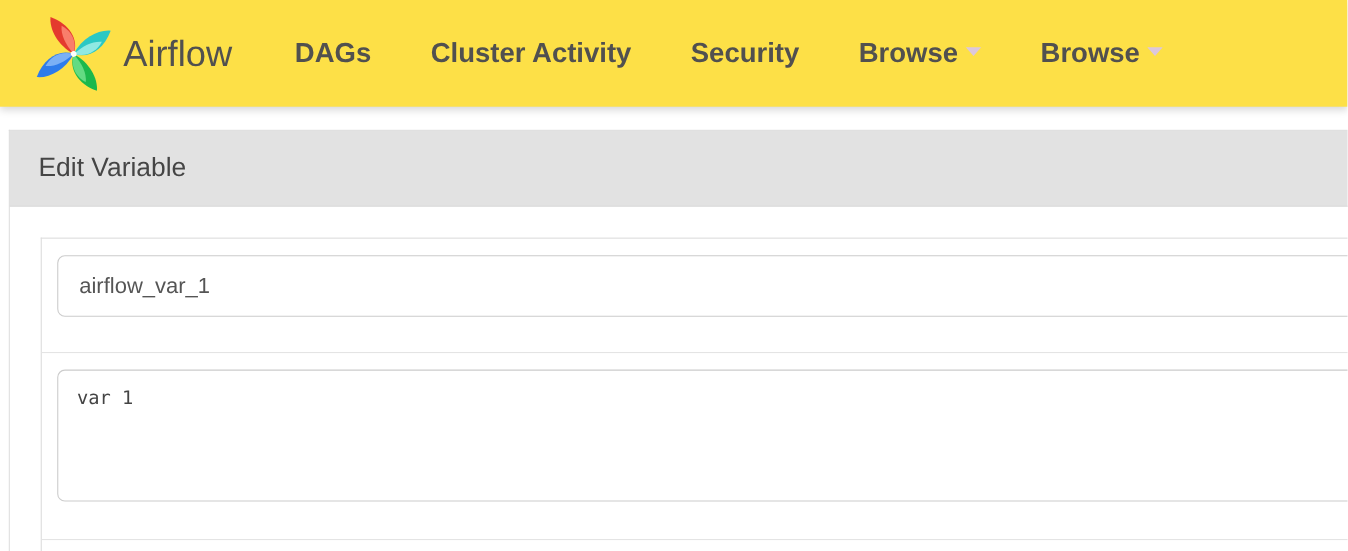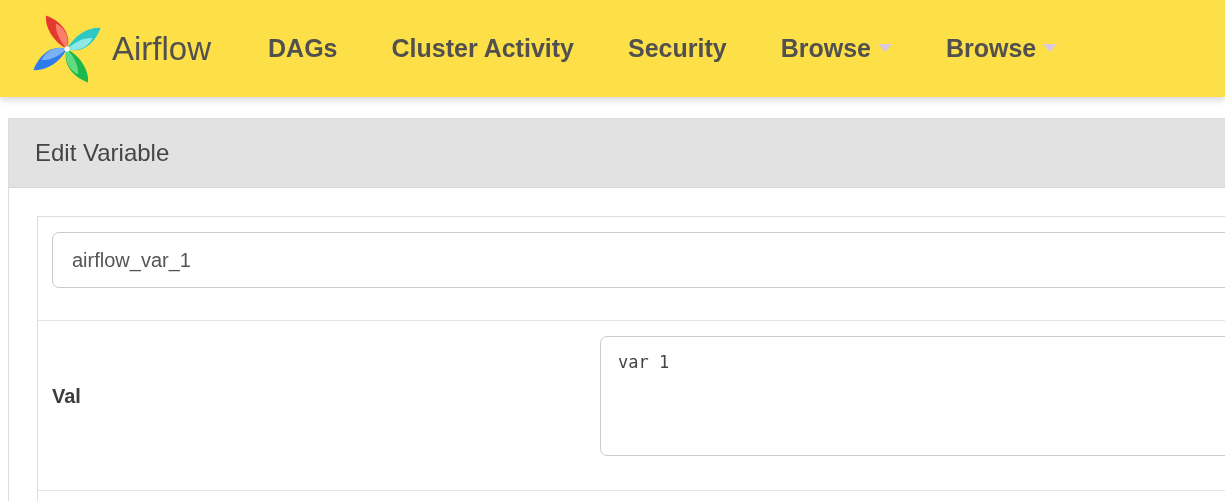--- a/index.html
+++ b/index.html
@@ -129,23 +129,20 @@
   <div class="panel-body">
     <div class="form-table">
 
       <div class="form-row key-row">
         <div class="control-col">
           <input class="text-input" type="text" value="airflow_var_1" style="">
         </div>
       </div>
 
       <div class="form-row val-row">
-        <div class="label-col">
-          <span>Val</span>
-        </div>
         <div class="control-col">
           <textarea class="text-area" style="">var 1</textarea>
         </div>
       </div>
 
       <div class="form-row spacer-row"></div>
 
     </div>
   </div>
 </div>

